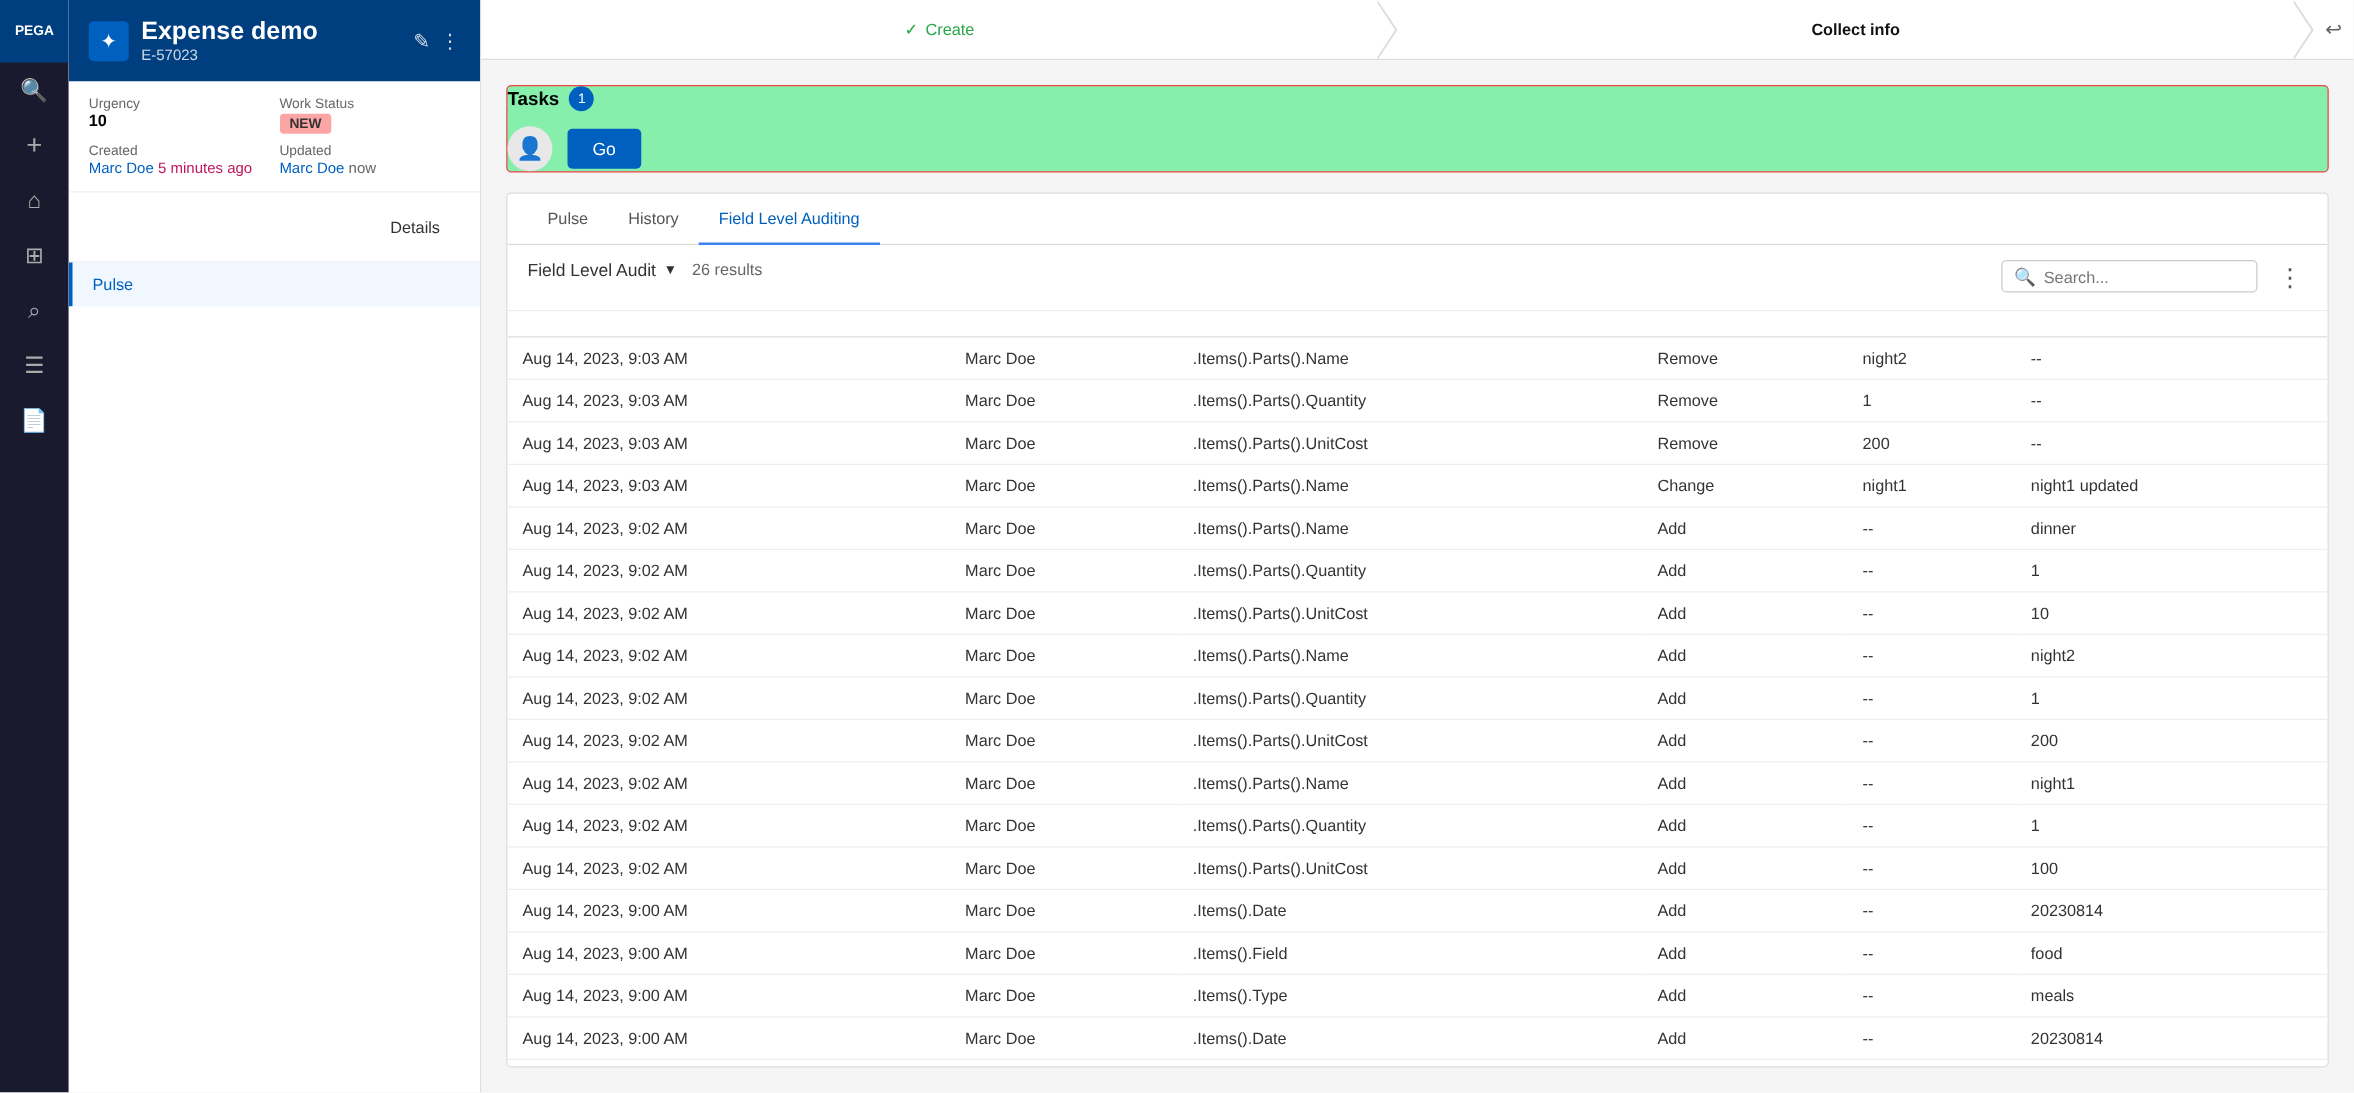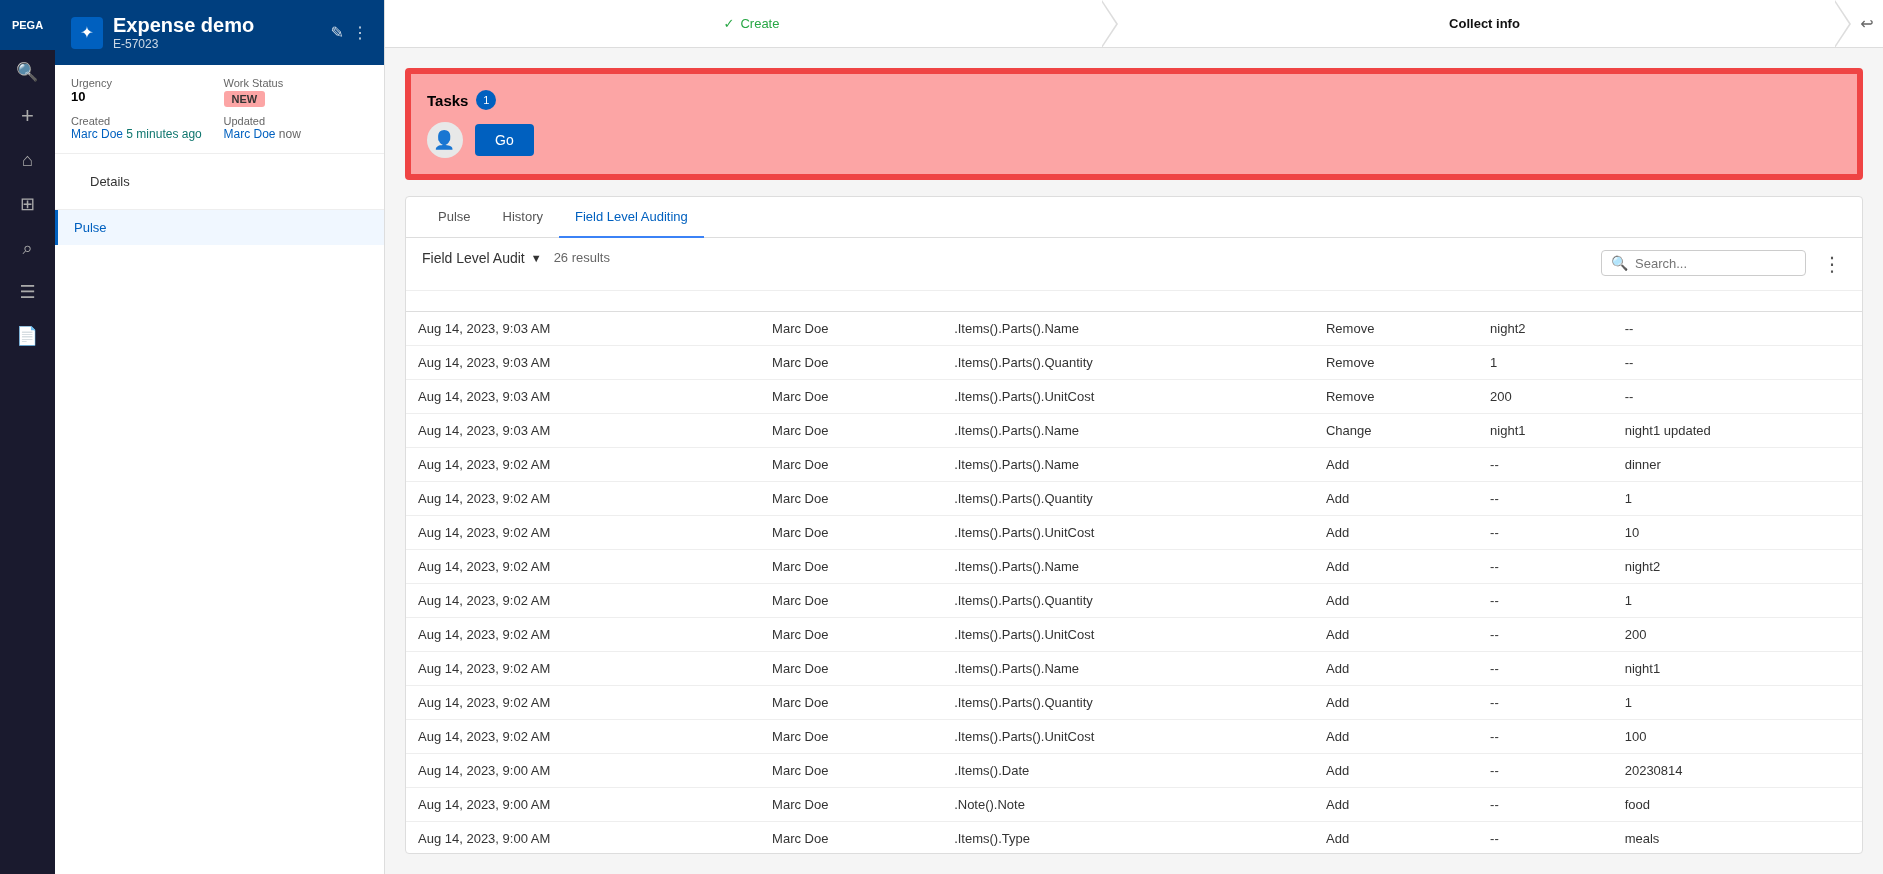--- a/index.html
+++ b/index.html
@@ -83,20 +83,21 @@
       border-radius: 3px;
       font-size: 11px;
       font-weight: 600;
       color: #333;
     }
     .meta-link { color: #0060bf; cursor: pointer; font-size: 12px; text-decoration: none; }
 
     .sidebar-section {
       padding: 10px 16px;
       border-bottom: 1px solid #eee;
+      text-align: right;
     }
 
     .sidebar-nav-item {
       padding: 10px 16px;
       font-size: 13px;
       color: #333;
       cursor: pointer;
       border-left: 3px solid transparent;
     }
     .sidebar-nav-item.active {
@@ -174,24 +175,23 @@
       flex: 1;
       overflow: hidden;
       padding: 20px;
       display: flex;
       flex-direction: column;
       gap: 16px;
     }
 
     
     .tasks-card {
-      background: #fca5a5;
-      border: 6px solid #ef4444;
+      background: #86efac;
+      border: 1px solid #ef4444;
       border-radius: 4px;
-      padding: 16px;
       flex-shrink: 0;
     }
     .tasks-header {
       display: flex;
       align-items: center;
       gap: 8px;
       margin-bottom: 12px;
     }
     .tasks-title { font-size: 15px; font-weight: 600; }
     .tasks-badge {
@@ -367,21 +367,21 @@
       <div class="meta-value">10</div>
     </div>
     <div>
       <div class="meta-label">Work Status</div>
       <div class="status-badge">NEW</div>
     </div>
     <div>
       <div class="meta-label">Created</div>
       <div style="font-size:12px;">
         <a class="meta-link">Marc Doe</a>
-        <span style="color:#0f766e;text-align:center;"> 5 minutes ago</span>
+        <span style="color:#be185d;text-align:center;"> 5 minutes ago</span>
       </div>
     </div>
     <div>
       <div class="meta-label">Updated</div>
       <div style="font-size:12px;">
         <a class="meta-link">Marc Doe</a>
         <span style="color:#666;"> now</span>
       </div>
     </div>
   </div>
@@ -560,21 +560,21 @@
                 <td>Aug 14, 2023, 9:00 AM</td>
                 <td>Marc Doe</td>
                 <td>.Items().Date</td>
                 <td>Add</td>
                 <td>--</td>
                 <td>20230814</td>
               </tr>
               <tr>
                 <td>Aug 14, 2023, 9:00 AM</td>
                 <td>Marc Doe</td>
-                <td>.Note().Note</td>
+                <td>.Items().Field</td>
                 <td>Add</td>
                 <td>--</td>
                 <td>food</td>
               </tr>
               <tr>
                 <td>Aug 14, 2023, 9:00 AM</td>
                 <td>Marc Doe</td>
                 <td>.Items().Type</td>
                 <td>Add</td>
                 <td>--</td>

